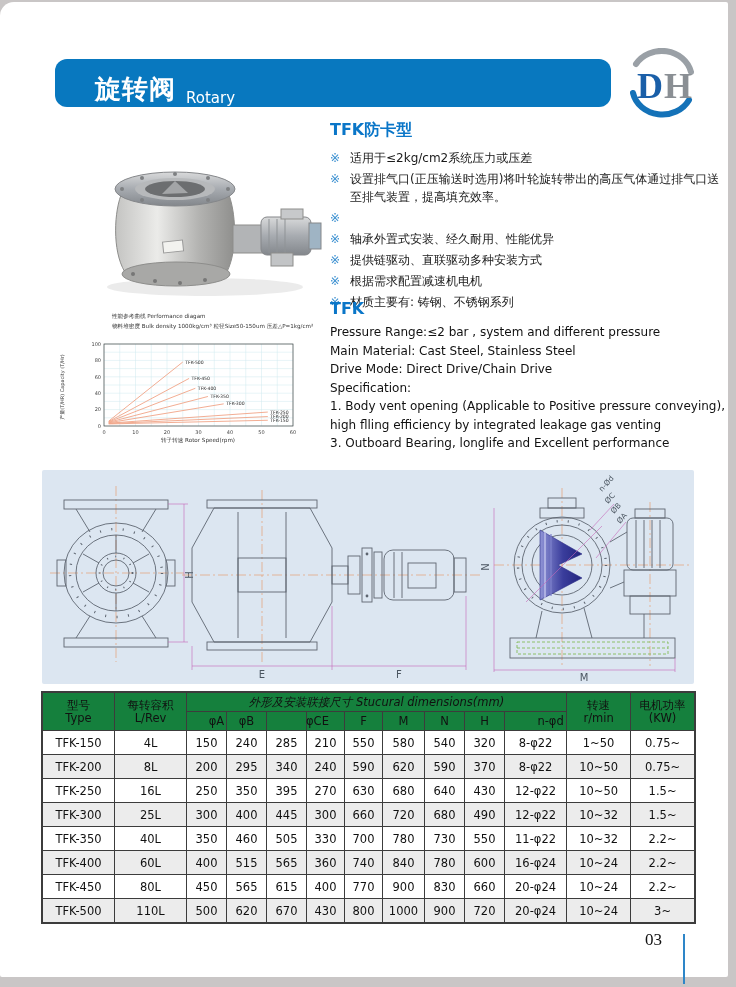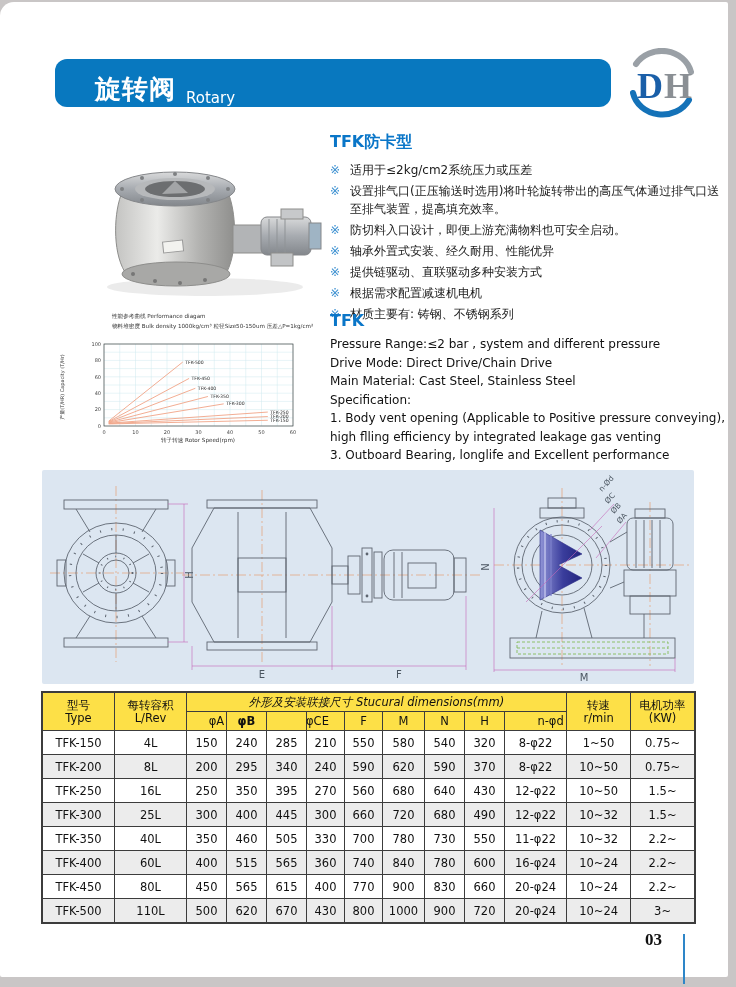--- a/index.html
+++ b/index.html
@@ -15,21 +15,21 @@
   .banner .cn { font-size:26px; font-weight:bold; letter-spacing:1px; }
   .banner .en { font-size:15px; }
 
   .logo { position:absolute; left:618px; top:46px; width:88px; height:74px; }
 
   
   .photo { position:absolute; left:85px; top:143px; width:245px; height:160px; }
 
   
   .features { position:absolute; left:330px; top:118px; width:392px; }
-  .sec-head { font-size:16px; font-weight:bold; color:#0a76c8; margin-bottom:8px;margin-top:12px; }
+  .sec-head { font-size:16px; font-weight:bold; color:#0a76c8; margin-bottom:8px; }
   .feat-item { display:flex; font-size:12px; line-height:18px; color:#1a1a1a; margin-bottom:3px; }
   .feat-item .mark { color:#3a8fd0; width:20px; flex:0 0 20px; font-size:12px; }
 
   
   .spec { position:absolute; left:330px; top:297px; width:398px; }
   .spec .sec-head { margin-bottom:5px; }
   .spec-line { font-size:12px; line-height:18.5px; color:#111; }
 
   
   .chart { position:absolute; left:50px; top:300px; width:275px; height:168px; }
@@ -42,28 +42,28 @@
   .dctr { stroke:#e8945f; stroke-width:0.6; fill:none; stroke-dasharray:10 3 2 3; }
   .ddim { stroke:#c667b8; stroke-width:0.6; fill:none; }
   .dtxt { font-size:10px; fill:#4a5560; }
   .ddiag{ font-size:7.5px; fill:#4a5560; }
   .dgreen { stroke:#7ab648; stroke-width:0.8; fill:none; stroke-dasharray:3 2; }
 
   
   table.dims { position:absolute; left:42px; top:690px; width:652px;
                border-collapse:collapse; table-layout:fixed; font-size:11.5px; color:#111; }
   table.dims th, table.dims td { border:1px solid #3c3c3c; text-align:center; font-weight:normal; padding:0; }
-  table.dims thead th { background:#fde047; height:19px; line-height:13px; }
+  table.dims thead th { background:#15803d; height:19px; line-height:13px; }
   table.dims tbody td { height:24px; }
   table.dims tbody tr.alt td { background:#ececec; }
   table.dims { outline:1px solid #3c3c3c; }
 
   
   .pagenum { position:absolute; left:645px; top:928px; font-family:"Liberation Serif","DejaVu Serif",serif;
-             font-weight:bold; font-size:17px; color:#111; }
+             font-weight:normal; font-size:17px; color:#111; }
   .pagerule { position:absolute; left:683px; top:932px; width:2px; height:50px; background:#2e86c8; }
 </style>
 </head>
 <body>
 
 <div class="page">
 
   <div class="banner">
     <span class="cn">旋转阀</span>
     <span class="en">Rotary</span>
@@ -125,21 +125,20 @@
         <div class="feat-item">
           <span class="mark">※</span>
           <span>适用于≤2kg/cm2系统压力或压差</span>
         </div>
         <div class="feat-item">
           <span class="mark">※</span>
           <span>设置排气口(正压输送时选用)将叶轮旋转带出的高压气体通过排气口送至排气装置，提高填充效率。</span>
         </div>
         <div class="feat-item">
           <span class="mark">※</span>
-          <span>防切料入口设计，即便上游充满物料也可安全启动。</span>
         </div>
         <div class="feat-item">
           <span class="mark">※</span>
           <span>轴承外置式安装、经久耐用、性能优异</span>
         </div>
         <div class="feat-item">
           <span class="mark">※</span>
           <span>提供链驱动、直联驱动多种安装方式</span>
         </div>
         <div class="feat-item">
@@ -150,22 +149,22 @@
           <span class="mark">※</span>
           <span>材质主要有: 铸钢、不锈钢系列</span>
         </div>
       </div>
   </div>
 
   <div class="spec">
     <div class="sec-head">TFK</div>
     <div id="spec-list">
         <div class="spec-line">Pressure Range:≤2 bar , system and different pressure</div>
+        <div class="spec-line">Main Material: Cast Steel, Stainless Steel</div>
         <div class="spec-line">Drive Mode: Direct Drive/Chain Drive</div>
-        <div class="spec-line">Main Material: Cast Steel, Stainless Steel</div>
         <div class="spec-line">Specification:</div>
         <div class="spec-line">1. Body vent opening (Applicable to Positive pressure conveying), high flling efficiency by integrated leakage gas venting</div>
         <div class="spec-line">3. Outboard Bearing, longlife and Excellent performance</div>
       </div>
   </div>
 
   <svg class="chart" id="perf-chart" viewBox="0 0 275 168">
       <line x1="54" y1="42" x2="54" y2="124" stroke="#cfe9ef" stroke-width="0.5"></line>
       <line x1="69.75" y1="42" x2="69.75" y2="124" stroke="#cfe9ef" stroke-width="0.5"></line>
       <line x1="85.5" y1="42" x2="85.5" y2="124" stroke="#cfe9ef" stroke-width="0.5"></line>
@@ -362,21 +361,21 @@
           <th rowspan="2" style="white-space: pre-line;">每转容积
 L/Rev</th>
           <th colspan="9" style="white-space: pre-line; font-style: italic;">外形及安装联接尺寸 Stucural dimensions(mm)</th>
           <th rowspan="2" style="white-space: pre-line;">转速
 r/min</th>
           <th rowspan="2" style="white-space: pre-line;">电机功率
 (KW)</th>
         </tr>
         <tr>
           <th style="white-space: pre-line; padding-left: 20px;">φA</th>
-          <th style="white-space: pre-line; font-weight: bold;">φB</th>
+          <th style="white-space: pre-line;">φB</th>
           <th style="white-space: pre-line; padding-left: 39px;">φC</th>
           <th style="white-space: pre-line;">E</th>
           <th style="white-space: pre-line;">F</th>
           <th style="white-space: pre-line;">M</th>
           <th style="white-space: pre-line;">N</th>
           <th style="white-space: pre-line;">H</th>
           <th style="white-space: pre-line; padding-left: 30px;">n-φd</th>
         </tr>
       </thead>
     <tbody id="dims-tbody">
@@ -410,21 +409,21 @@
           <td>10~50</td>
           <td>0.75~</td>
         </tr>
         <tr>
           <td>TFK-250</td>
           <td>16L</td>
           <td>250</td>
           <td>350</td>
           <td>395</td>
           <td>270</td>
-          <td>560</td>
+          <td>630</td>
           <td>680</td>
           <td>640</td>
           <td>430</td>
           <td>12-φ22</td>
           <td>10~50</td>
           <td>1.5~</td>
         </tr>
         <tr class="alt">
           <td>TFK-300</td>
           <td>25L</td>

